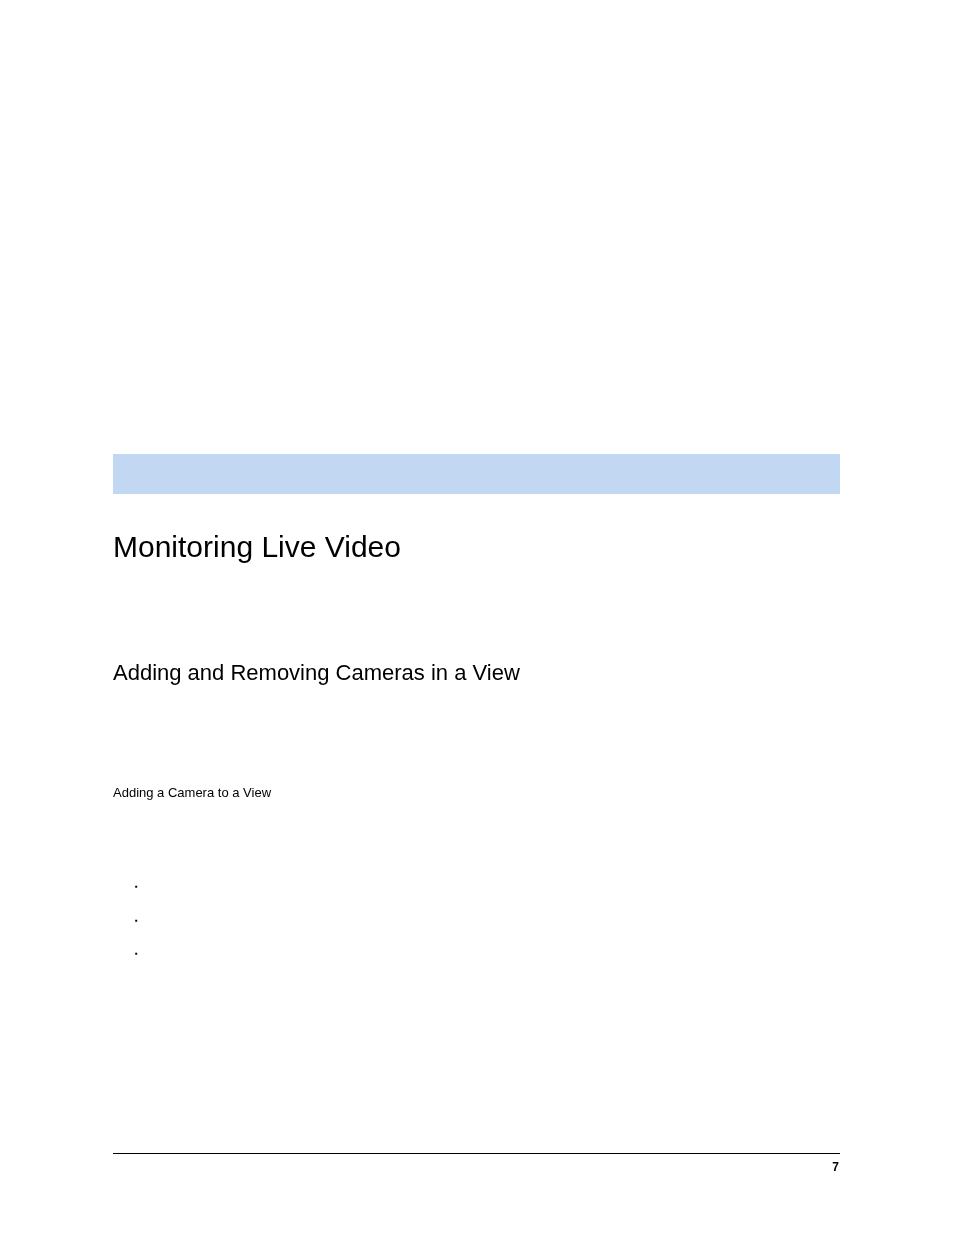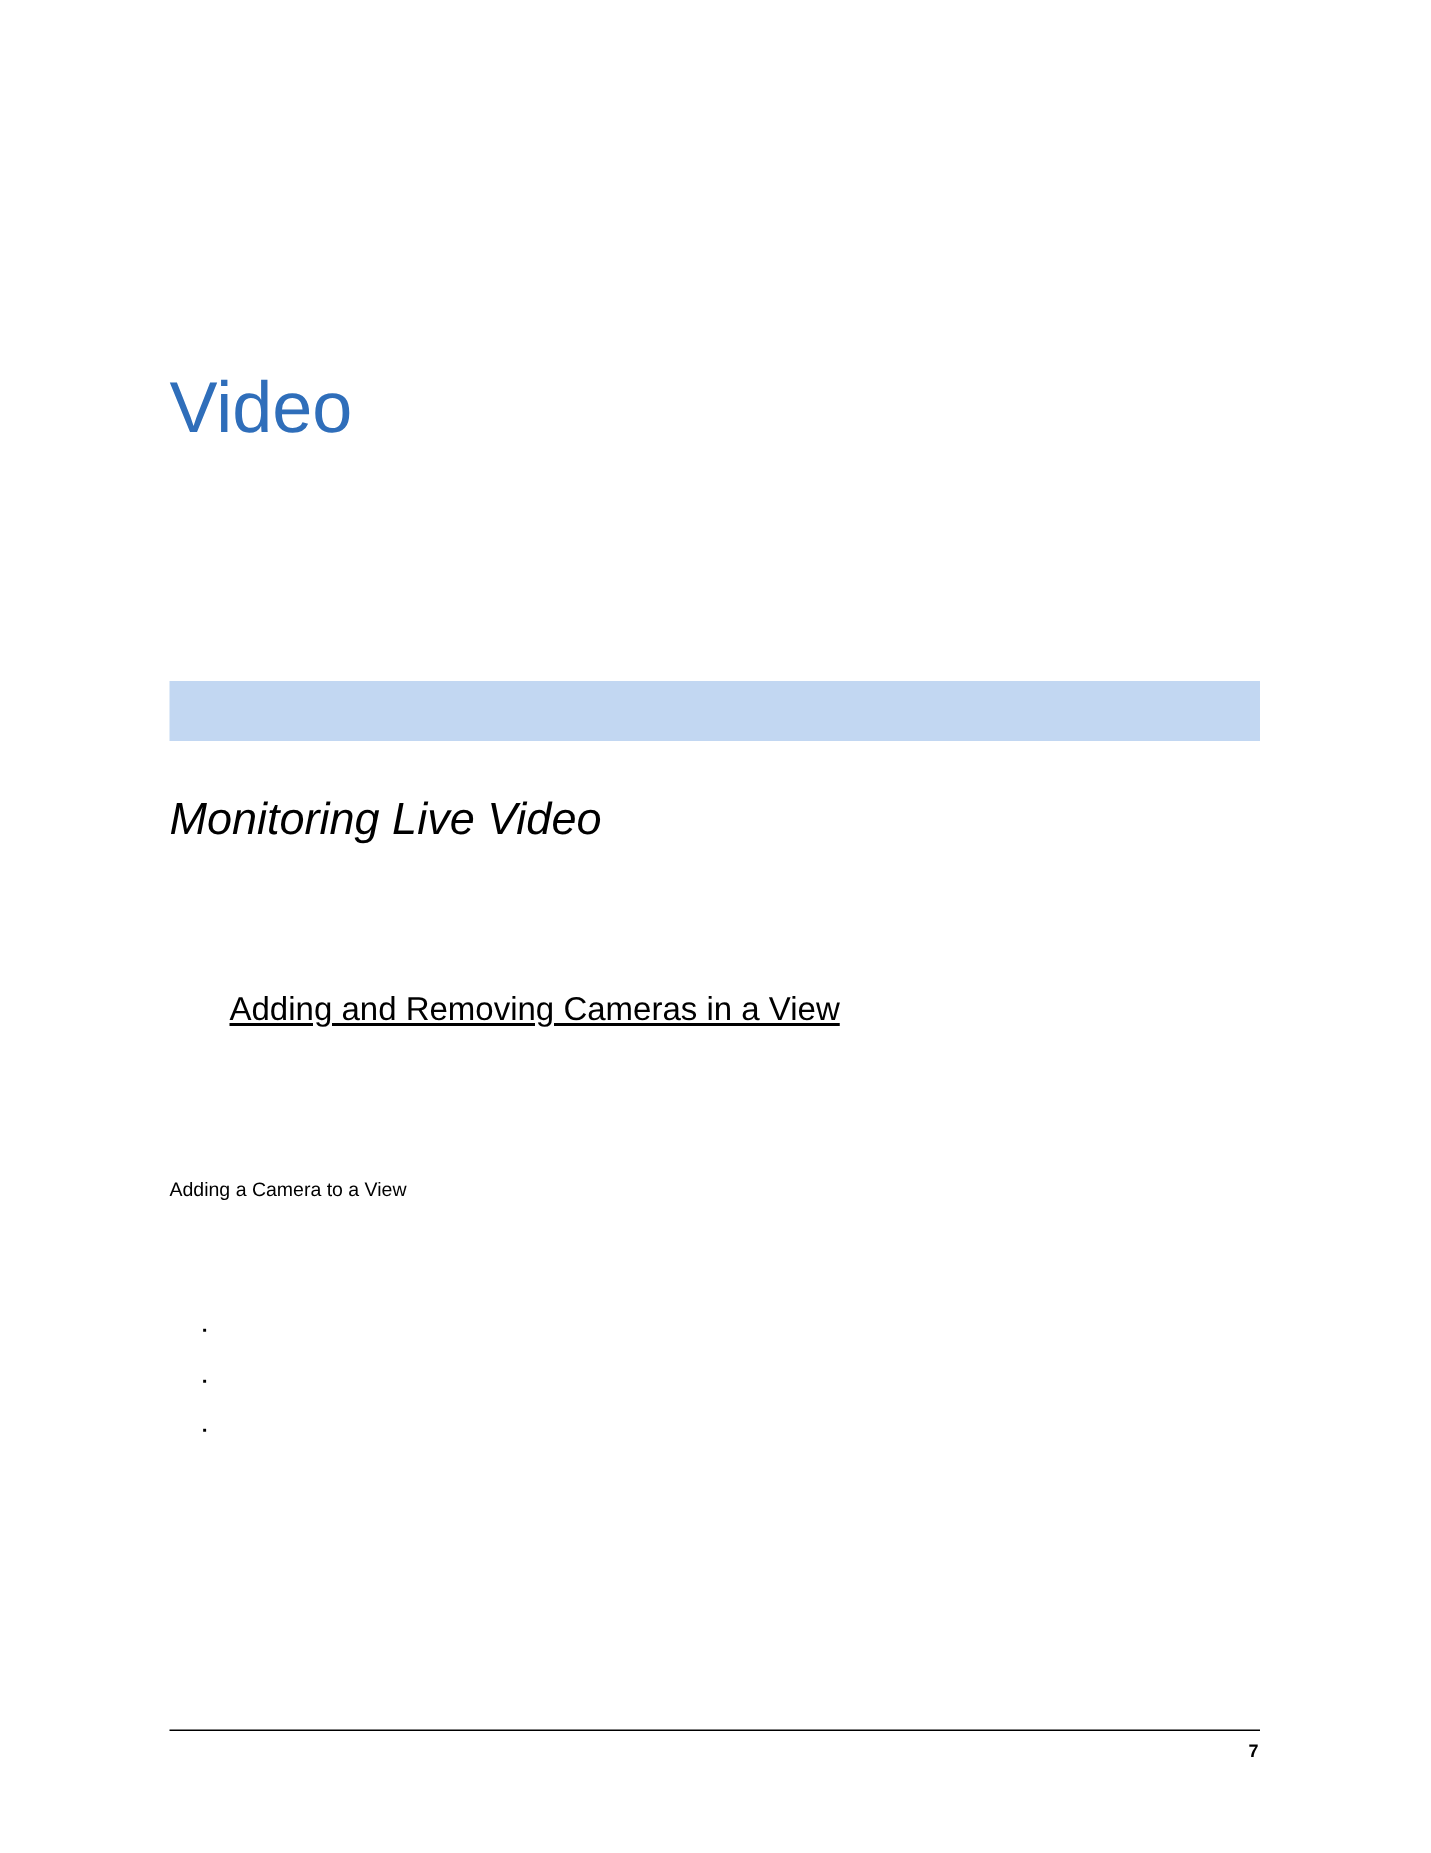--- a/index.html
+++ b/index.html
@@ -36,31 +36,28 @@
     height: 40px;
     background: #c2d7f2;
   }
   .h2 {
     position: absolute;
     left: 113px;
     top: 530px;
     font-size: 30px;
     font-weight: 300;
     color: #000000;
-    font-style: italic;
   }
   .h3 {
     position: absolute;
     left: 113px;
     top: 660px;
     font-size: 22px;
     font-weight: 400;
     color: #000000;
-    text-decoration: underline;
-    margin-left: 40px;
   }
   .h4 {
     position: absolute;
     left: 113px;
     top: 785px;
     font-size: 13px;
     font-weight: 300;
     color: #000000;
   }
   .bullets {
@@ -89,21 +86,20 @@
     font-size: 12px;
     font-weight: 700;
     color: #000000;
   }
 </style>
 </head>
 <body>
 
 <div class="page">
 
-  <div class="title">Video</div>
 
   <div class="blue-bar"></div>
 
   <div class="h2">Monitoring Live Video</div>
 
   <div class="h3">Adding and Removing Cameras in a View</div>
 
   <div class="h4">Adding a Camera to a View</div>
 
   <div class="bullets">

